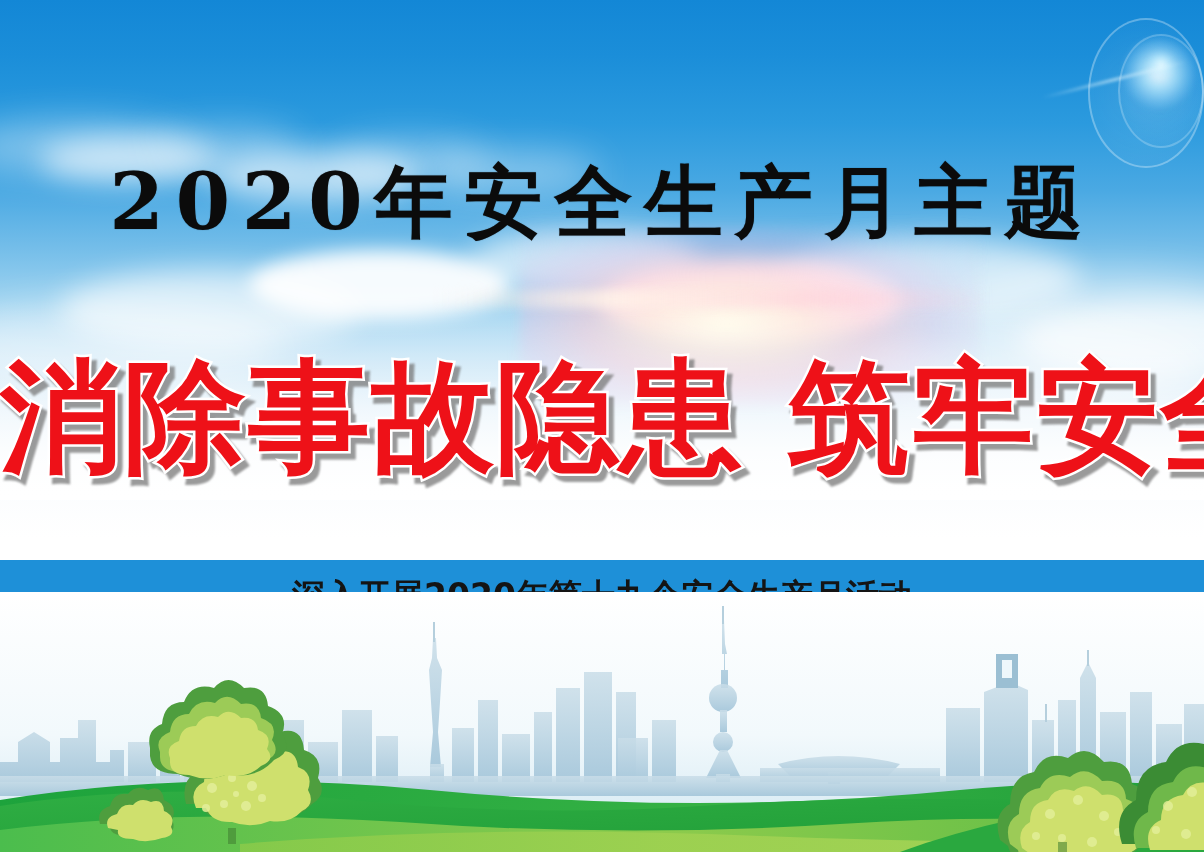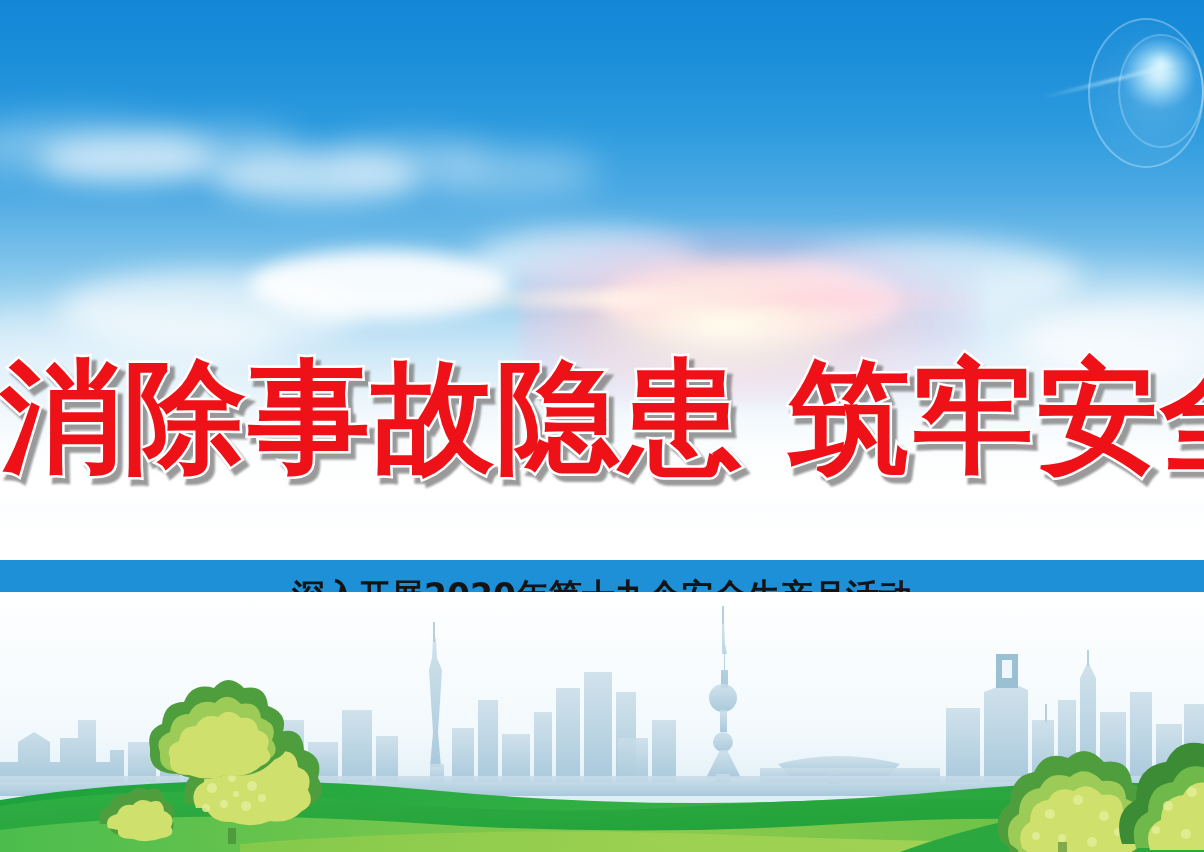--- a/index.html
+++ b/index.html
@@ -148,20 +148,21 @@
   <div class="sunstreak"></div>
 
   <div class="sky-haze"></div>
 
   <div class="flare-ring" style="left:1088px;top:18px;width:116px;height:150px;"></div>
   <div class="flare-ring" style="left:1118px;top:34px;width:86px;height:114px;border-color:rgba(255,255,255,.22);"></div>
   <div class="flare-core" style="left:1124px;top:38px;width:70px;height:70px;"></div>
   <div class="flare-core" style="left:1148px;top:52px;width:26px;height:26px;"></div>
   <div class="flare-streak"></div>
 
+  <div class="title-main">2020年安全生产月主题</div>
 
   <div class="headline">消除事故隐患 筑牢安全防线</div>
 
   <div class="subtitle">深入开展2020年第十九个安全生产月活动</div>
 
   <div class="scene">
     <svg width="1204" height="260" viewBox="0 0 1204 260" xmlns="http://www.w3.org/2000/svg">
       <defs>
         <linearGradient id="skyFade" x1="0" y1="0" x2="0" y2="1">
           <stop offset="0%" stop-color="#ffffff"></stop>

